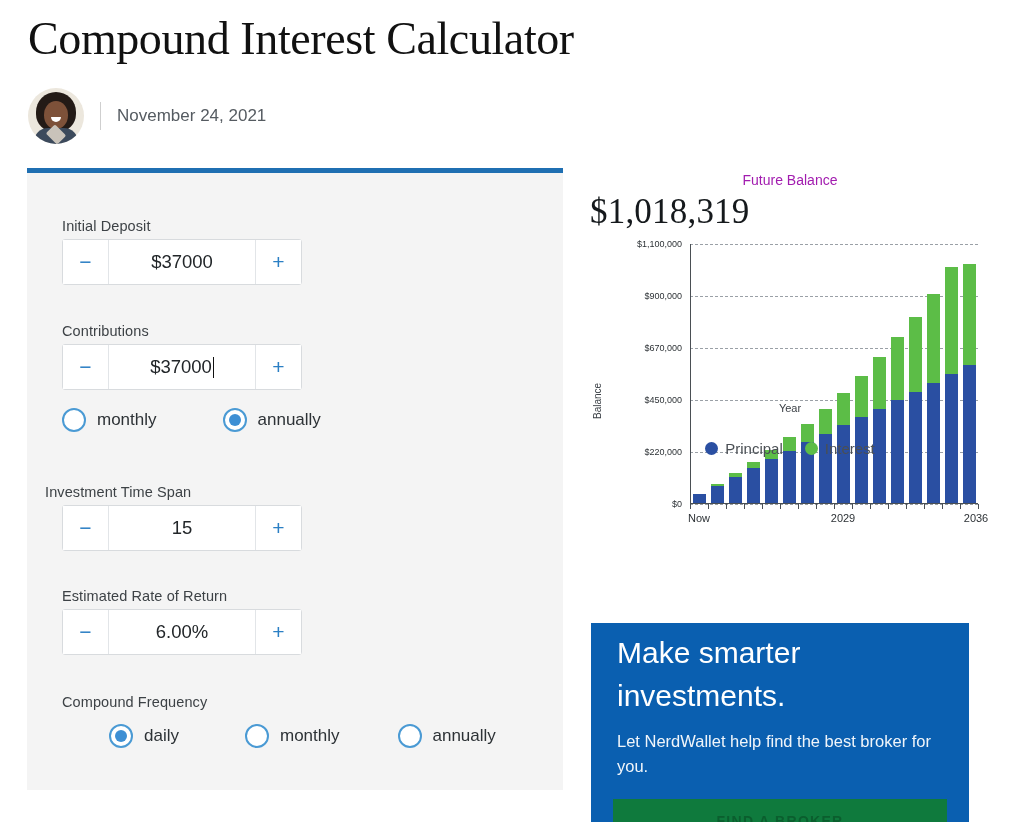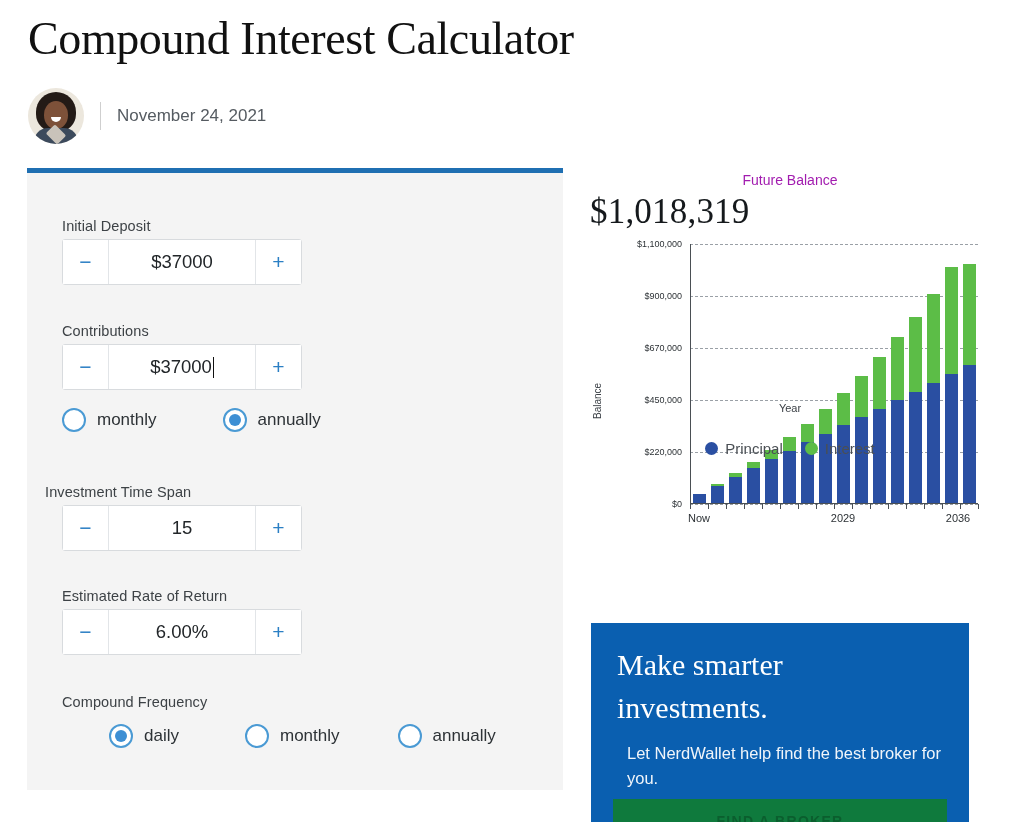--- a/index.html
+++ b/index.html
@@ -133,25 +133,25 @@
   .legend-item { display: flex; align-items: center; gap: 7px; }
   .legend-dot { width: 13px; height: 13px; border-radius: 50%; }
   .legend-label { font-size: 15px; color: #4a4f54; }
 
   
   .promo {
     position: absolute; left: 591px; top: 623px; width: 378px; height: 199px;
     background: #0a5fb0; color: #ffffff; overflow: hidden;
   }
   .promo-title {
-    font-family: Liberation Serif, serif; font-size: 30px; line-height: 43px;
-    padding: 20px 26px 0 26px; font-weight: 400;
+    font-family: Liberation Sans, sans-serif; font-size: 30px; line-height: 43px;
+    padding: 8px 26px 0 26px; font-weight: 400;
   }
   .promo-sub {
-    font-size: 16.5px; line-height: 25px; padding: 12px 26px 0 36px; color: #f0f5fa;
+    font-size: 16.5px; line-height: 25px; padding: 12px 26px 0 26px; color: #f0f5fa;
   }
   .promo-btn {
     position: absolute; left: 22px; top: 176px; width: 334px; height: 44px;
     background: #0f7a3d; color: #0b5e2e; font-size: 14px; font-weight: 700;
     letter-spacing: 1.3px; display: flex; align-items: center; justify-content: center;
     cursor: pointer;
   }
 </style>
 </head>
 <body>
@@ -337,21 +337,21 @@
           <div class="bar" style="left: 272.5px;">
             <div class="interest" style="height: 101.199px;"></div>
             <div class="principal" style="height: 137.564px;"></div>
           </div>
           <div class="tickmark" style="left: 270px;"></div>
           <div class="tickmark" style="left: 288px;"></div>
         </div>
       <div id="xticks">
           <div class="xtick" style="left: 109px;">Now</div>
           <div class="xtick" style="left: 253px; text-align: center;">2029</div>
-          <div class="xtick" style="left: 368px;">2036</div>
+          <div class="xtick" style="left: 386px;">2036</div>
         </div>
 
       <div class="legend">
         <div class="legend-item">
           <span class="legend-dot" id="dot-principal" style="background: rgb(42, 79, 162);"></span>
           <span class="legend-label">Principal</span>
         </div>
         <div class="legend-item">
           <span class="legend-dot" id="dot-interest" style="background: rgb(92, 189, 71);"></span>
           <span class="legend-label">Interest</span>

